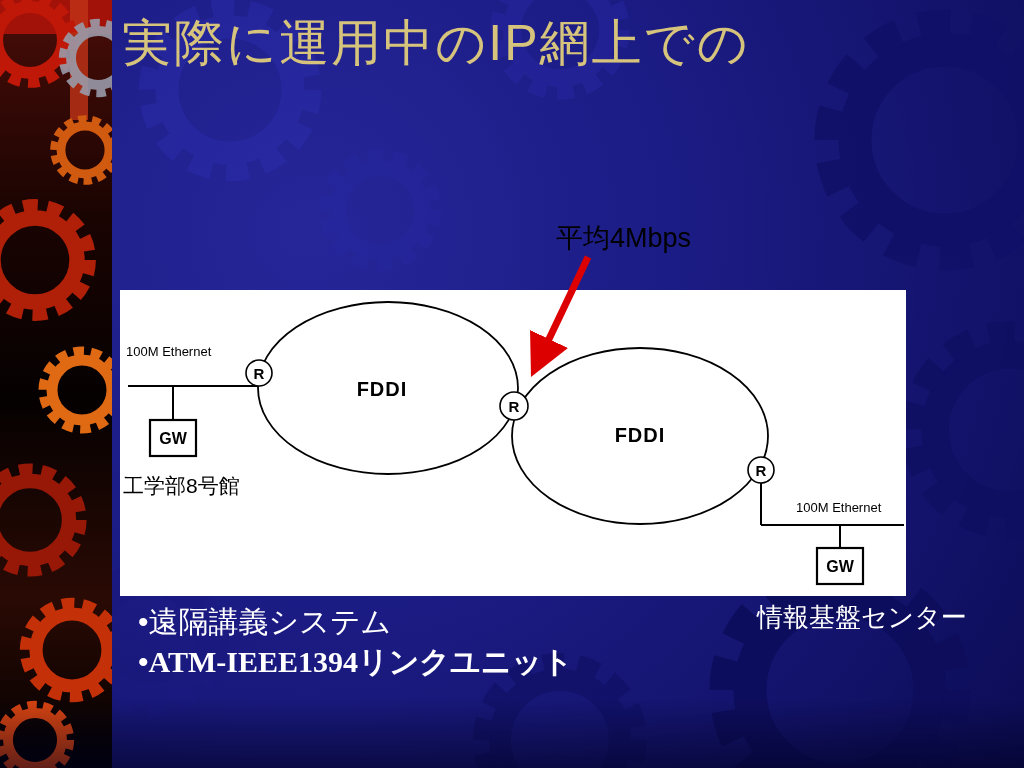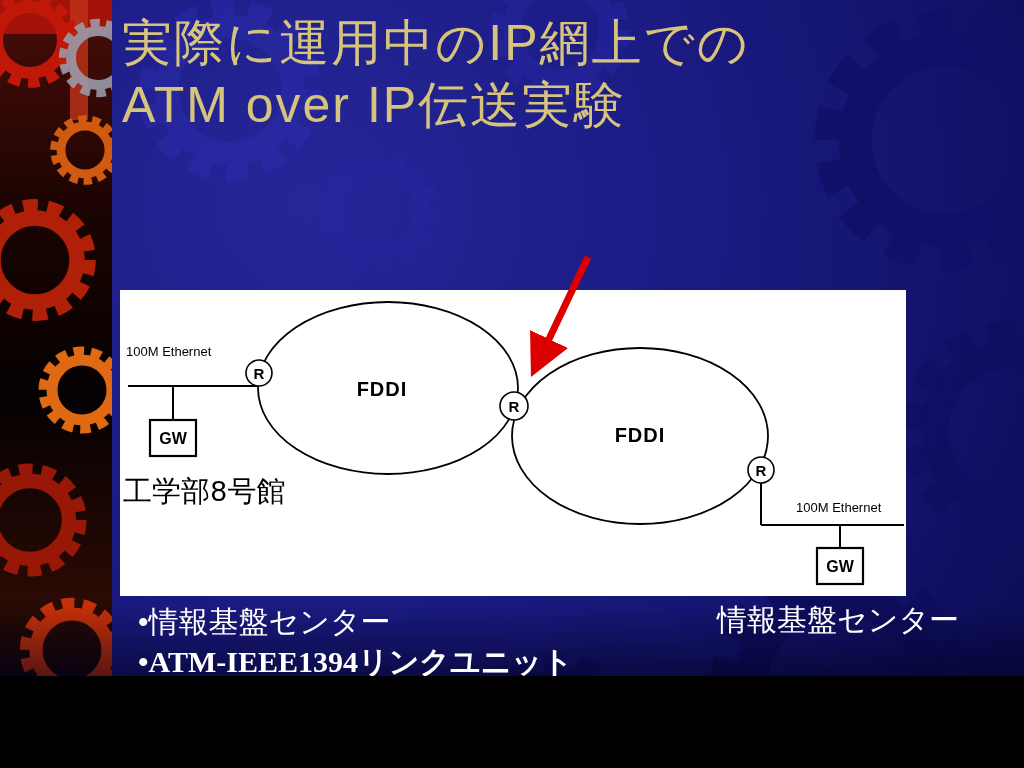--- a/index.html
+++ b/index.html
@@ -1,17 +1,17 @@
 <!DOCTYPE html>
 <html><head>
 <meta charset="utf-8">
 <style>
   html,body{margin:0;padding:0;background:#000;}
   .slide{
-    position:relative;width:1024px;height:676px;overflow:hidden;
+    position:relative;width:1024px;height:768px;overflow:hidden;
     background:radial-gradient(circle at 30% 30%, #262699 0%, #1c1c86 40%, #13136c 75%, #0c0c55 100%);
     font-family:"Liberation Sans", sans-serif;
   }
   .bg-gears{position:absolute;left:0;top:0;width:1024px;height:768px;z-index:1;}
   .left-strip{
     position:absolute;left:0;top:0;width:112px;height:768px;z-index:2;overflow:hidden;
     background:linear-gradient(180deg,#4a0d08 0%,#1a0402 28%,#050101 52%,#2a0a04 78%,#000 100%);
   }
   .left-strip svg{position:absolute;left:0;top:0;}
   .title{
@@ -23,26 +23,26 @@
     position:absolute;left:556px;top:220px;z-index:6;
     color:#000;font-size:27px;font-weight:500;white-space:nowrap;
   }
   .diagram{
     position:absolute;left:120px;top:290px;width:786px;height:306px;z-index:4;
     background:#fff;
   }
   .diagram svg{position:absolute;left:0;top:0;}
   .site-left{
     position:absolute;left:3px;top:182px;z-index:5;
-    color:#000;font-size:29px;font-family:Liberation Mono, monospace;white-space:nowrap;
+    color:#000;font-size:21px;font-family:Liberation Sans, sans-serif;white-space:nowrap;
   }
   .arrow-overlay{position:absolute;left:0;top:0;width:1024px;height:768px;z-index:6;pointer-events:none;}
   .site-right{
-    position:absolute;left:717px;top:600px;z-index:5;
-    color:#fff;font-size:30px;white-space:nowrap;font-family:Liberation Mono, monospace;
+    position:absolute;left:757px;top:600px;z-index:5;
+    color:#fff;font-size:26px;white-space:nowrap;font-family:Liberation Mono, monospace;
   }
   .bullets{
     position:absolute;left:138px;top:602px;z-index:5;margin:0;padding:0;list-style:none;
     color:#fff;font-size:30px;line-height:40px;
   }
   .bullets li{white-space:nowrap;}
   .bullets li.serif{font-family:"Liberation Serif", serif;font-weight:bold;}
   .bottom-fade{
     position:absolute;left:0;bottom:0;width:1024px;height:70px;z-index:3;
     background:linear-gradient(180deg, rgba(0,0,30,0) 0%, rgba(0,0,30,.55) 100%);
@@ -85,23 +85,23 @@
       <use href="#gear" transform="translate(35 260) scale(0.7)" style="color:#b02008"></use>
       <use href="#gear" transform="translate(82 390) scale(0.5)" style="color:#e06a14"></use>
       <use href="#gear" transform="translate(30 520) scale(0.65)" style="color:#981808"></use>
       <use href="#gear" transform="translate(72 650) scale(0.6)" style="color:#c43008"></use>
       <use href="#gear" transform="translate(35 740) scale(0.45)" style="color:#d84410"></use>
     </svg>
   </div>
 
   <div class="title">
     <div>実際に運用中のIP網上での</div>
-    <div>ATM over IP伝送実験</div>
   </div>
 
+  <div class="annotation">平均4Mbps</div>
 
   <div class="diagram">
     <svg width="786" height="306" viewBox="0 0 786 306">
 
       <ellipse class="dg-ring" cx="268" cy="98" rx="130" ry="86"></ellipse>
       <ellipse class="dg-ring" cx="520" cy="146" rx="128" ry="88"></ellipse>
 
       <line class="dg-line" x1="8" y1="96" x2="138" y2="96"></line>
       <line class="dg-line" x1="53" y1="96" x2="53" y2="130"></line>
 
@@ -135,18 +135,18 @@
       <marker id="ah" markerWidth="6" markerHeight="6" refX="3" refY="3" orient="auto">
         <path d="M0,0 L6,3 L0,6 z" fill="#dd0000"></path>
       </marker>
     </defs>
     <line x1="588" y1="257" x2="540" y2="358" stroke="#dd0000" stroke-width="7" marker-end="url(#ah)"></line>
   </svg>
 
   <div class="site-right">情報基盤センター</div>
 
   <ul class="bullets">
-    <li>•情報基盤センター</li>
+    <li>•遠隔講義システム</li>
     <li class="serif">•ATM-IEEE1394リンクユニット</li>
   </ul>
 
   <div class="bottom-fade"></div>
 </div>
 
 </body></html>

